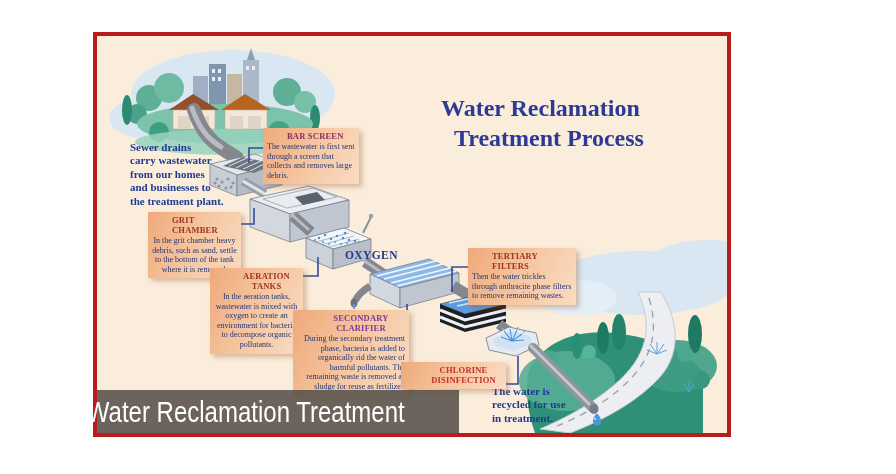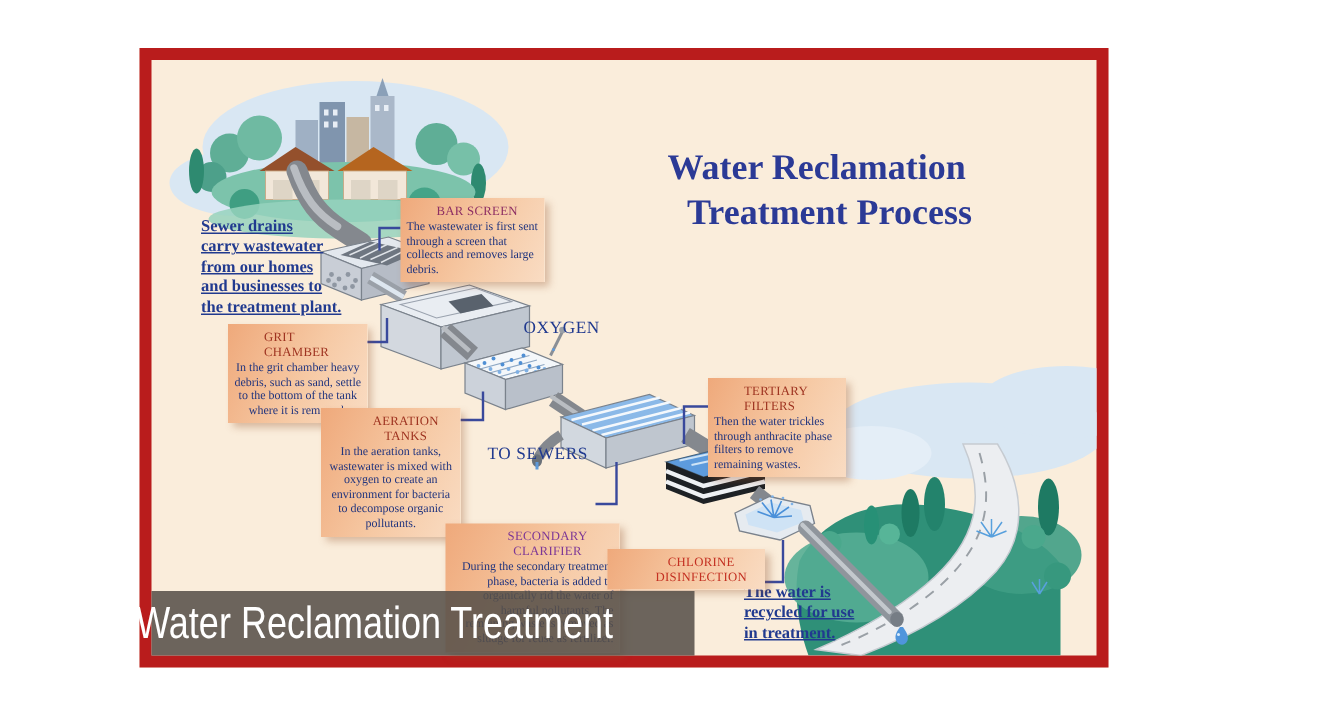--- a/index.html
+++ b/index.html
@@ -2,38 +2,38 @@
 <html><head>
 <meta charset="utf-8">
 <style>
   html,body{margin:0;padding:0;}
   body{
     width:896px;height:474px;background:#ffffff;position:relative;overflow:hidden;
     font-family:"Liberation Serif", serif;
   }
   .frame{
     position:absolute;left:93px;top:32px;width:630px;height:397px;
-    border:8px solid #b91c1c;background:#faeddb;
+    border:4px solid #b91c1c;background:#faeddb;
   }
   .frame svg{position:absolute;left:0;top:0;}
   .diagram-title{
     position:absolute;left:344px;top:57px;width:220px;
     color:#2b3a96;font-weight:bold;font-size:24px;line-height:30px;white-space:nowrap;
   }
   .diagram-title .line2{margin-left:13px;}
-  .note{position:absolute;color:#213a8f;font-weight:bold;font-size:11px;line-height:13.4px;text-decoration:underline;}
+  .note{position:absolute;color:#213a8f;font-weight:bold;font-size:11px;line-height:13.4px;}
   .note .ln{display:block;white-space:nowrap;}
-  .flow-label{position:absolute;color:#213a8f;font-weight:normal;font-size:11.5px;letter-spacing:.4px;white-space:nowrap;}
+  .flow-label{position:absolute;color:#213a8f;font-weight:bold;font-size:11.5px;letter-spacing:.4px;white-space:nowrap;margin-top:40px;}
   .stage-box{
     position:absolute;
     background:linear-gradient(115deg,#efa97b 0%,#f6c9a4 55%,#f9dcc3 100%);
     box-shadow:3px 3px 5px rgba(150,80,40,.35);
     padding:3px 4px 4px 4px;box-sizing:border-box;
   }
-  .stage-title{font-size:8.5px;font-weight:normal;letter-spacing:.2px;line-height:10px;padding-left:20px;}
+  .stage-title{font-size:8.5px;font-weight:bold;letter-spacing:.2px;line-height:10px;padding-left:20px;}
   .stage-body{font-size:8px;line-height:9.6px;color:#22357e;margin-top:1px;}
   .al{text-align:left}.ac{text-align:center}.ar{text-align:right}
   .s-bar .stage-title{color:#8e2f63;text-align:left}
   .s-grit .stage-title{color:#9e3320;text-align:left}
   .s-aeration .stage-title{color:#9e3320;text-align:center}
   .s-secondary .stage-title{color:#7d3796;text-align:center}
   .s-tertiary .stage-title{color:#9e3320;text-align:left}
   .s-chlorine .stage-title{color:#c43122;text-align:center}
   .s-chlorine .stage-body{font-weight:bold;}
   .caption-bar{
@@ -260,26 +260,26 @@
   <div class="stage-box s-grit ac" style="left:51px;top:176px;width:93px">
     <div class="stage-title">GRIT CHAMBER</div>
     <div class="stage-body">In the grit chamber heavy debris, such as sand, settle to the bottom of the tank where it is removed.</div>
   </div>
 
   <div class="stage-box s-aeration ac" style="left:113px;top:232px;width:93px">
     <div class="stage-title">AERATION TANKS</div>
     <div class="stage-body">In the aeration tanks, wastewater is mixed with oxygen to create an environment for bacteria to decompose organic pollutants.</div>
   </div>
 
-  <div class="stage-box s-secondary ar" style="left:196px;top:309px;width:116px">
+  <div class="stage-box s-secondary ar" style="left:196px;top:274px;width:116px">
     <div class="stage-title">SECONDARY CLARIFIER</div>
     <div class="stage-body">During the secondary treatment phase, bacteria is added to organically rid the water of harmful pollutants. The remaining waste is removed as sludge for reuse as fertilizer.</div>
   </div>
 
-  <div class="stage-box s-tertiary al" style="left:371px;top:212px;width:92px">
+  <div class="stage-box s-tertiary al" style="left:371px;top:212px;width:108px">
     <div class="stage-title">TERTIARY FILTERS</div>
     <div class="stage-body">Then the water trickles through anthracite phase filters to remove remaining wastes.</div>
   </div>
 
   <div class="stage-box s-chlorine ac" style="left:304px;top:326px;width:105px">
     <div class="stage-title">CHLORINE DISINFECTION</div>
   </div>
 
   <div class="caption-bar">
     <span class="caption-text">Water Reclamation Treatment</span>

